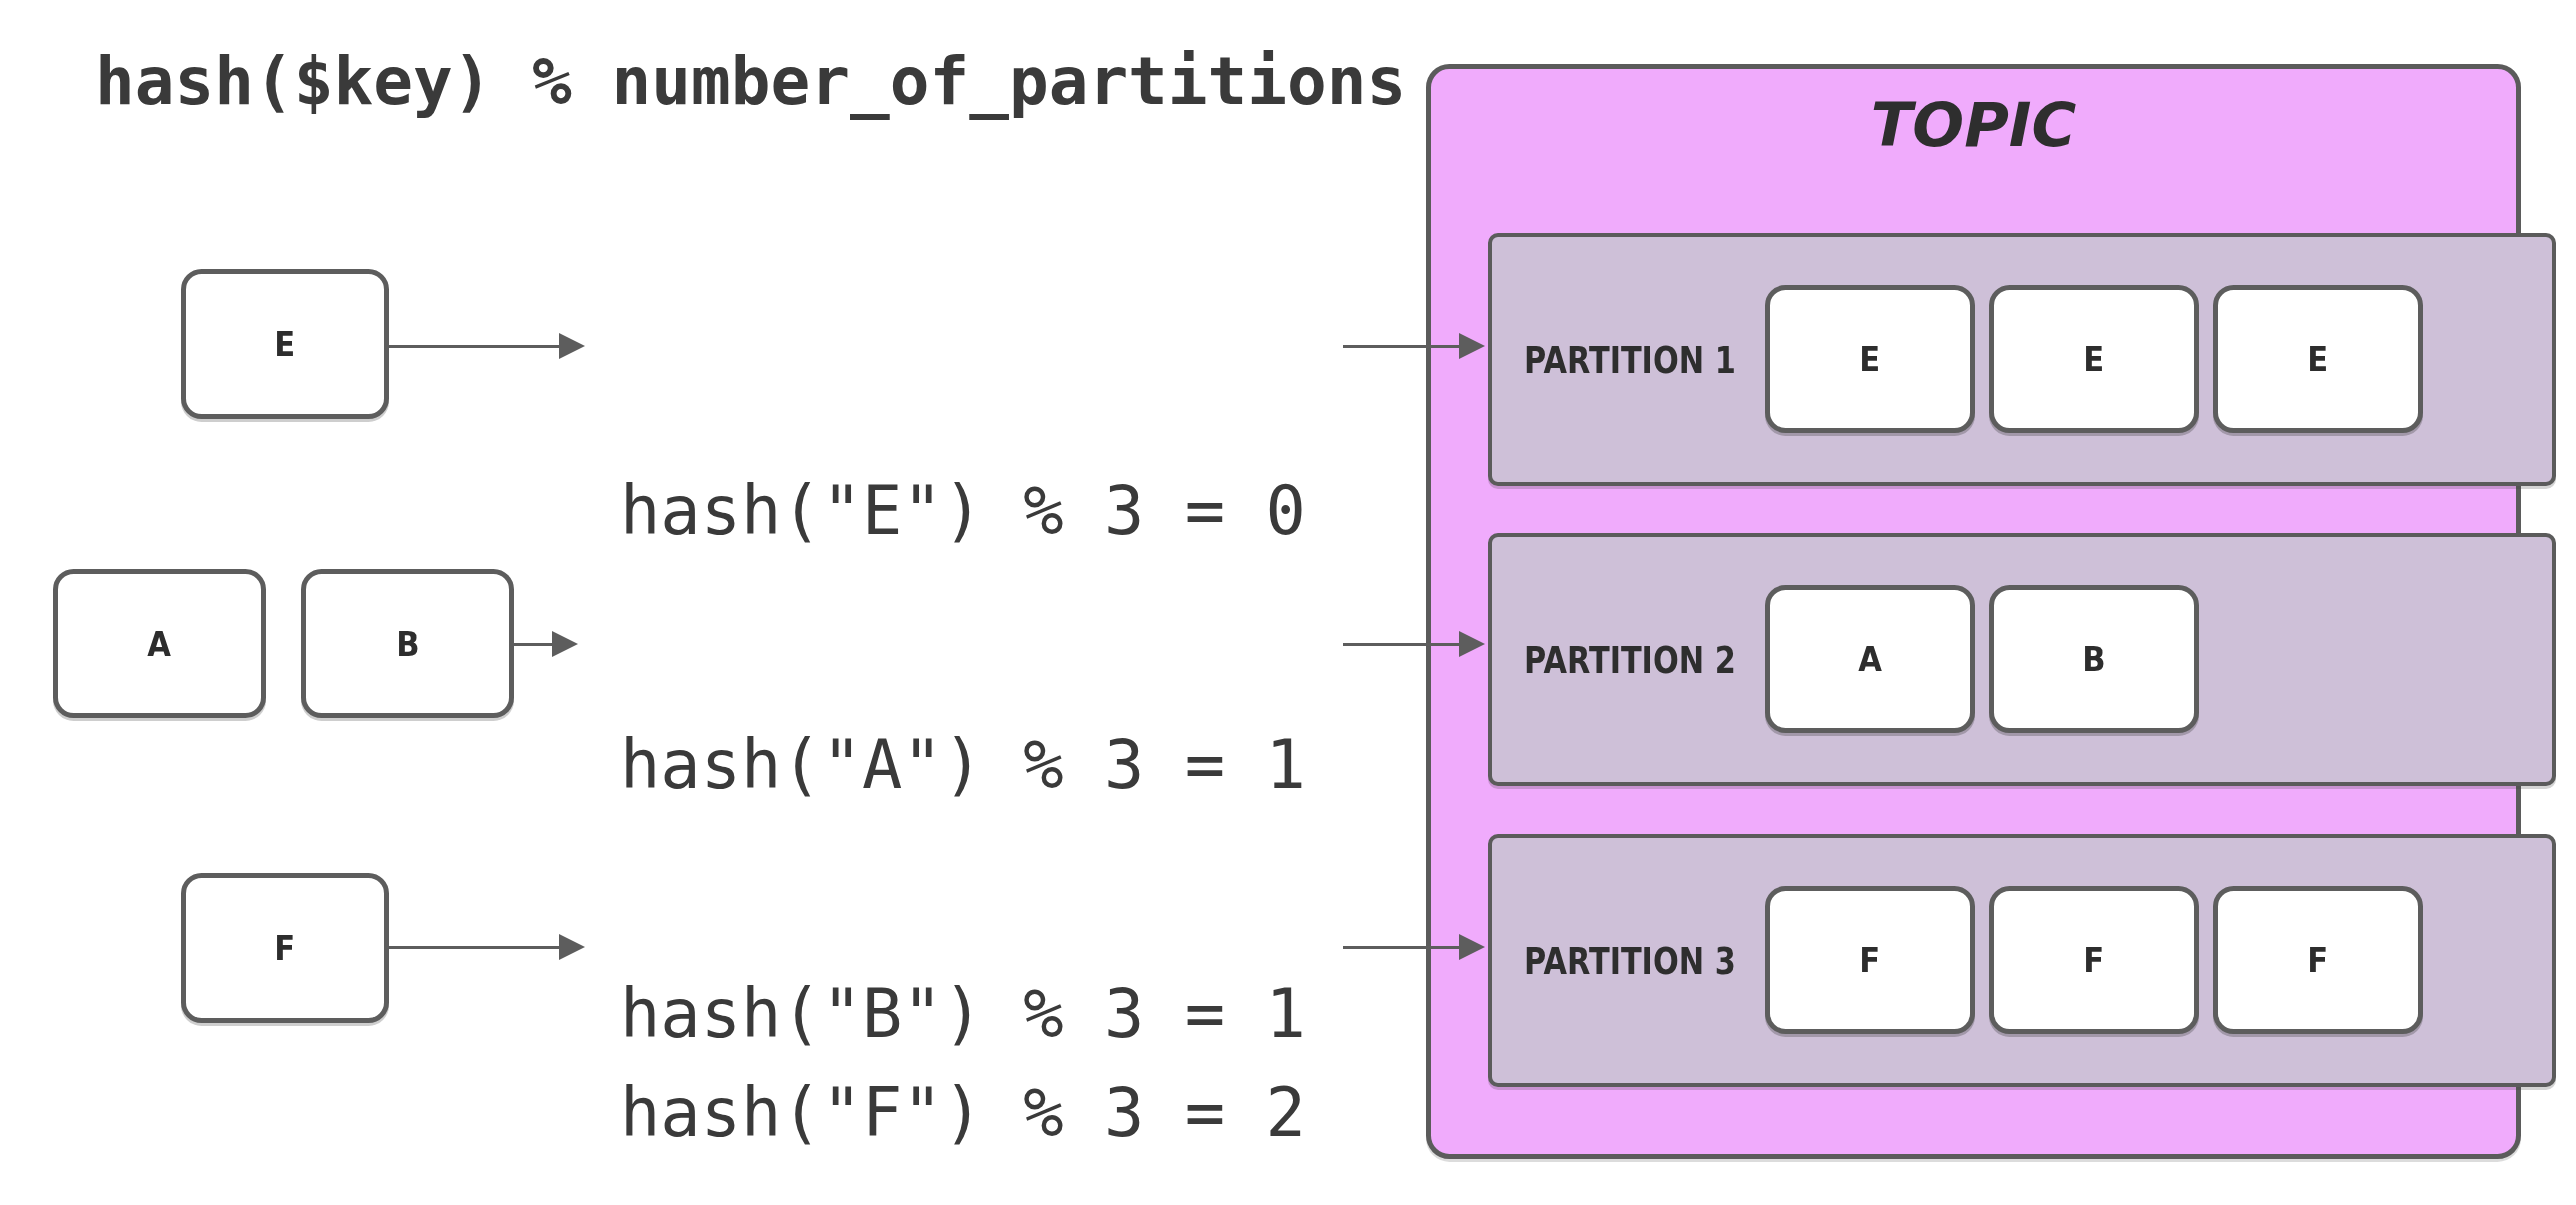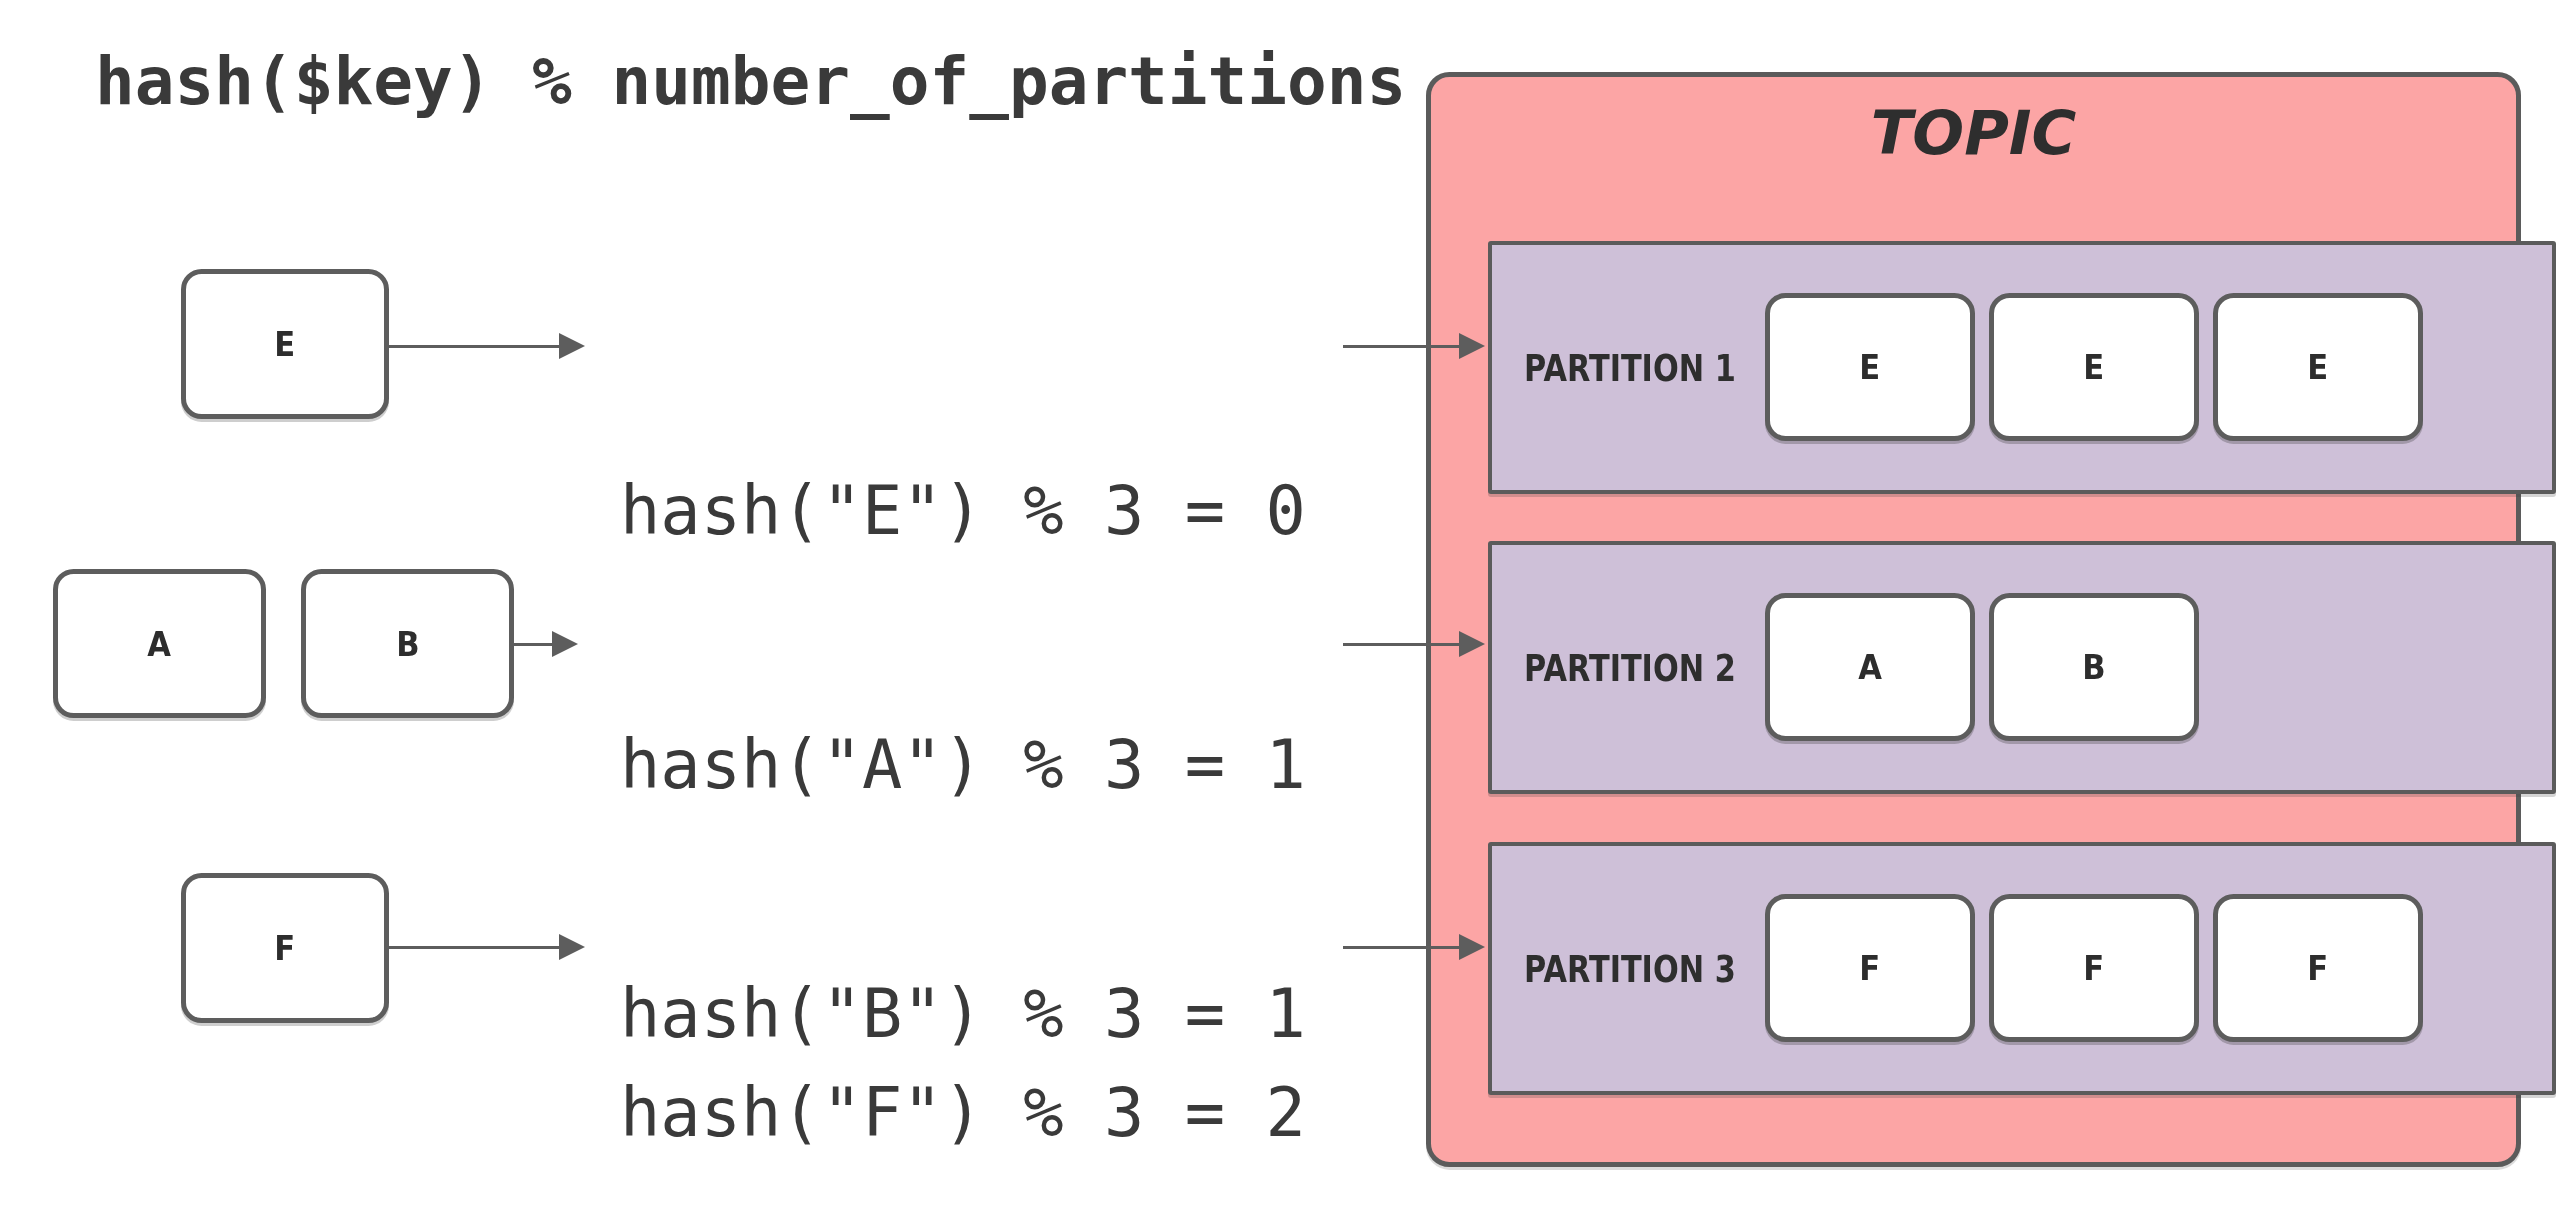--- a/index.html
+++ b/index.html
@@ -82,24 +82,24 @@
     height: 0;
     border-top: 13px solid transparent;
     border-bottom: 13px solid transparent;
     border-left: 26px solid #5d5d5d;
   }
 
   
   .topic-box {
     position: absolute;
     left: 1426px;
-    top: 72px;
+    top: 64px;
     width: 1095px;
     height: 1095px;
-    background: #fca5a5;
+    background: #f0abfc;
     border: 5.1px solid #5b5b5b;
     border-radius: 23.4px;
     box-shadow: 0 2.9px 0 rgba(60,60,60,0.18);
     box-sizing: border-box;
     z-index: 1;
   }
   .topic-label {
     position: absolute;
     left: 0;
     top: 22px;
@@ -113,21 +113,21 @@
     color: #2e2e2e;
   }
 
   .partition {
     position: absolute;
     left: 57px;
     width: 1068px;
     height: 253px;
     background: #cec0d8;
     border: 4.4px solid #5b5b5b;
-    border-radius: 3px;
+    border-radius: 10px;
     box-shadow: 0 2.9px 0 rgba(60,60,60,0.22);
     box-sizing: border-box;
   }
   .partition-1 { top: 164px; }
   .partition-2 { top: 464px; text-align: right; }
   .partition-3 { top: 765px; }
 
   .partition-label {
     position: absolute;
     left: 32px;

